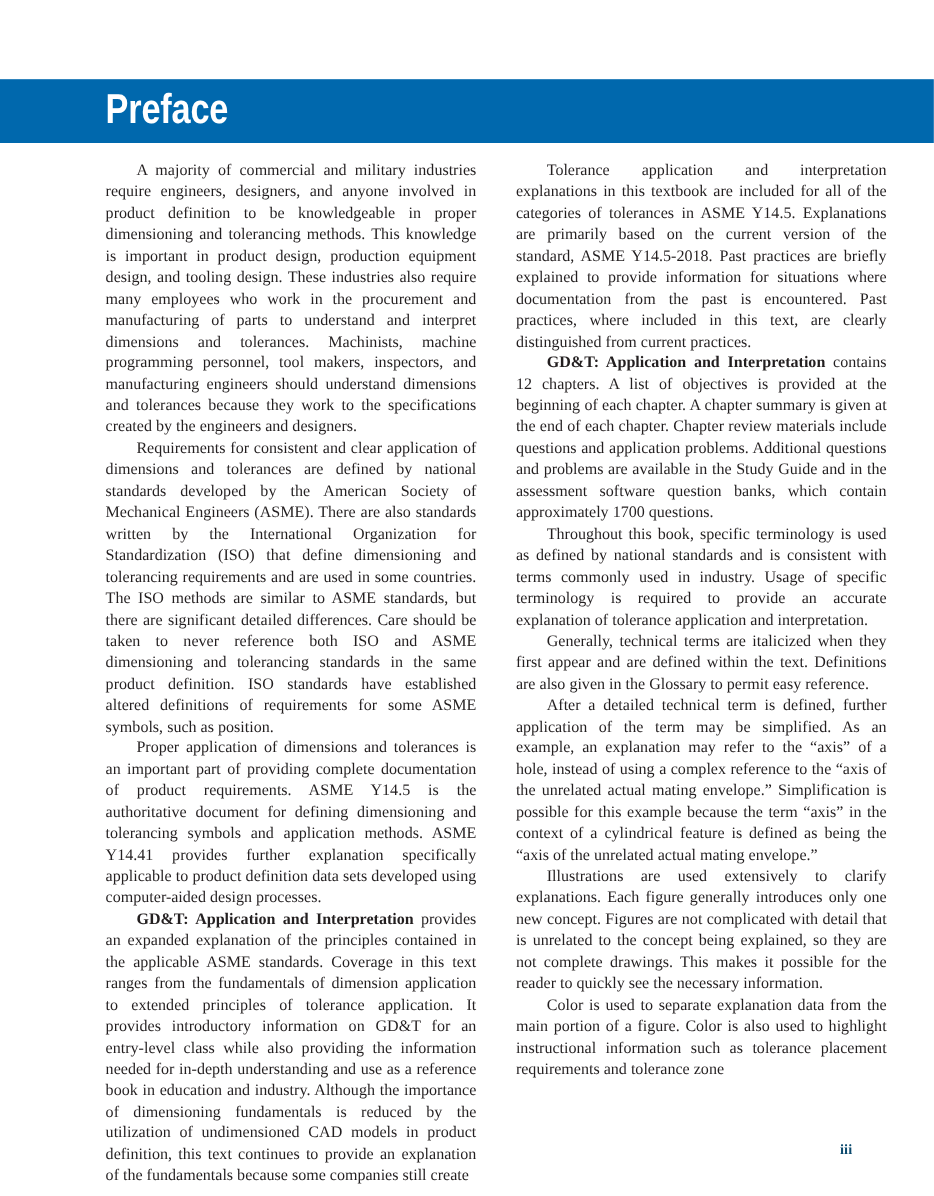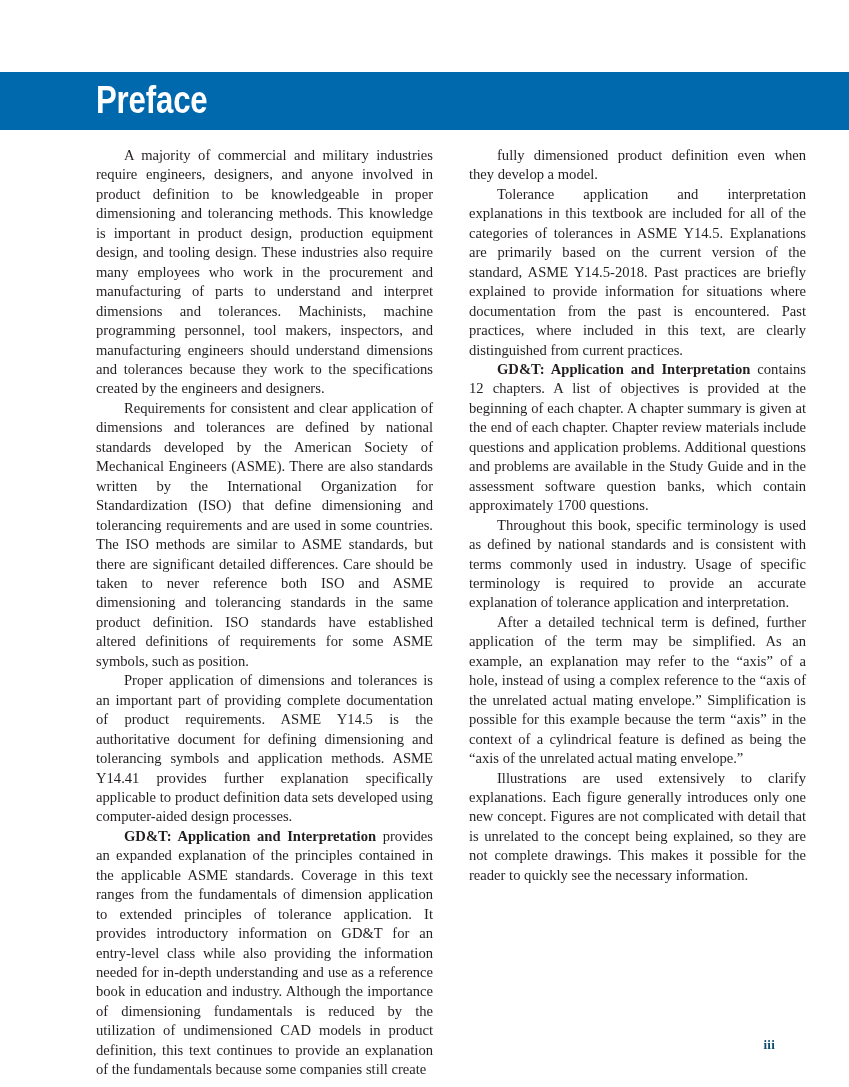--- a/index.html
+++ b/index.html
@@ -100,25 +100,26 @@
   <div class="columns">
 
     <div class="column">
       <p class="para">A majority of commercial and military industries require engineers, designers, and anyone involved in product definition to be knowledgeable in proper dimensioning and tolerancing methods. This knowledge is important in product design, production equipment design, and tooling design. These industries also require many employees who work in the procurement and manufacturing of parts to understand and interpret dimensions and tolerances. Machinists, machine programming personnel, tool makers, inspectors, and manufacturing engineers should understand dimensions and tolerances because they work to the specifications created by the engineers and designers.</p>
       <p class="para">Requirements for consistent and clear application of dimensions and tolerances are defined by national standards developed by the American Society of Mechanical Engineers (ASME). There are also standards written by the International Organization for Standardization (ISO) that define dimensioning and tolerancing requirements and are used in some countries. The ISO methods are similar to ASME standards, but there are significant detailed differences. Care should be taken to never reference both ISO and ASME dimensioning and tolerancing standards in the same product definition. ISO standards have established altered definitions of requirements for some ASME symbols, such as position.</p>
       <p class="para">Proper application of dimensions and tolerances is an important part of providing complete documentation of product requirements. ASME Y14.5 is the authoritative document for defining dimensioning and tolerancing symbols and application methods. ASME Y14.41 provides further explanation specifically applicable to product definition data sets developed using computer-aided design processes.</p>
       <p class="para"><span class="bi">GD&amp;T: Application and Interpretation</span> provides an expanded explanation of the principles contained in the applicable ASME standards. Coverage in this text ranges from the fundamentals of dimension application to extended principles of tolerance application. It provides introductory information on GD&amp;T for an entry-level class while also providing the information needed for in-depth understanding and use as a reference book in education and industry. Although the importance of dimensioning fundamentals is reduced by the utilization of undimensioned CAD models in product definition, this text continues to provide an explanation of the fundamentals because some companies still create</p>
     </div>
 
     <div class="column">
-      <p class="para">fully dimensioned product definition even when they develop a model.</p>
       <p class="para">Tolerance application and interpretation explanations in this textbook are included for all of the categories of tolerances in ASME Y14.5. Explanations are primarily based on the current version of the standard, ASME Y14.5-2018. Past practices are briefly explained to provide information for situations where documentation from the past is encountered. Past practices, where included in this text, are clearly distinguished from current practices.</p>
       <p class="para"><span class="bi">GD&amp;T: Application and Interpretation</span> contains 12 chapters. A list of objectives is provided at the beginning of each chapter. A chapter summary is given at the end of each chapter. Chapter review materials include questions and application problems. Additional questions and problems are available in the Study Guide and in the assessment software question banks, which contain approximately 1700 questions.</p>
       <p class="para">Throughout this book, specific terminology is used as defined by national standards and is consistent with terms commonly used in industry. Usage of specific terminology is required to provide an accurate explanation of tolerance application and interpretation.</p>
+      <p class="para">Generally, technical terms are italicized when they first appear and are defined within the text. Definitions are also given in the Glossary to permit easy reference.</p>
       <p class="para">After a detailed technical term is defined, further application of the term may be simplified. As an example, an explanation may refer to the “axis” of a hole, instead of using a complex reference to the “axis of the unrelated actual mating envelope.” Simplification is possible for this example because the term “axis” in the context of a cylindrical feature is defined as being the “axis of the unrelated actual mating envelope.”</p>
       <p class="para">Illustrations are used extensively to clarify explanations. Each figure generally introduces only one new concept. Figures are not complicated with detail that is unrelated to the concept being explained, so they are not complete drawings. This makes it possible for the reader to quickly see the necessary information.</p>
+      <p class="para">Color is used to separate explanation data from the main portion of a figure. Color is also used to highlight instructional information such as tolerance placement requirements and tolerance zone</p>
     </div>
 
   </div>
 
   <div class="folio">iii</div>
 
 </div>
 
 </body></html>

